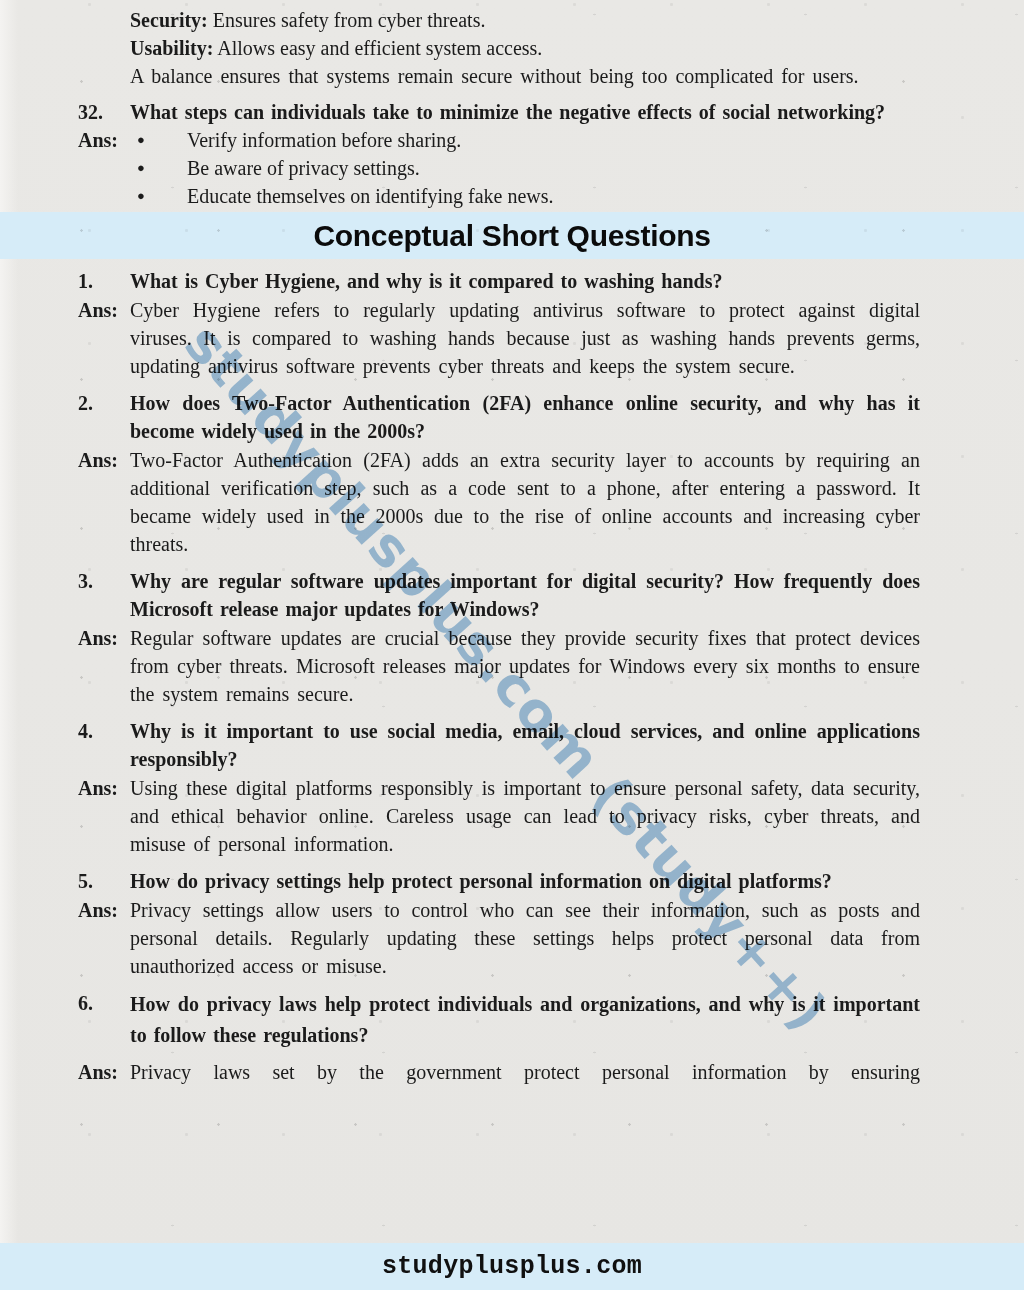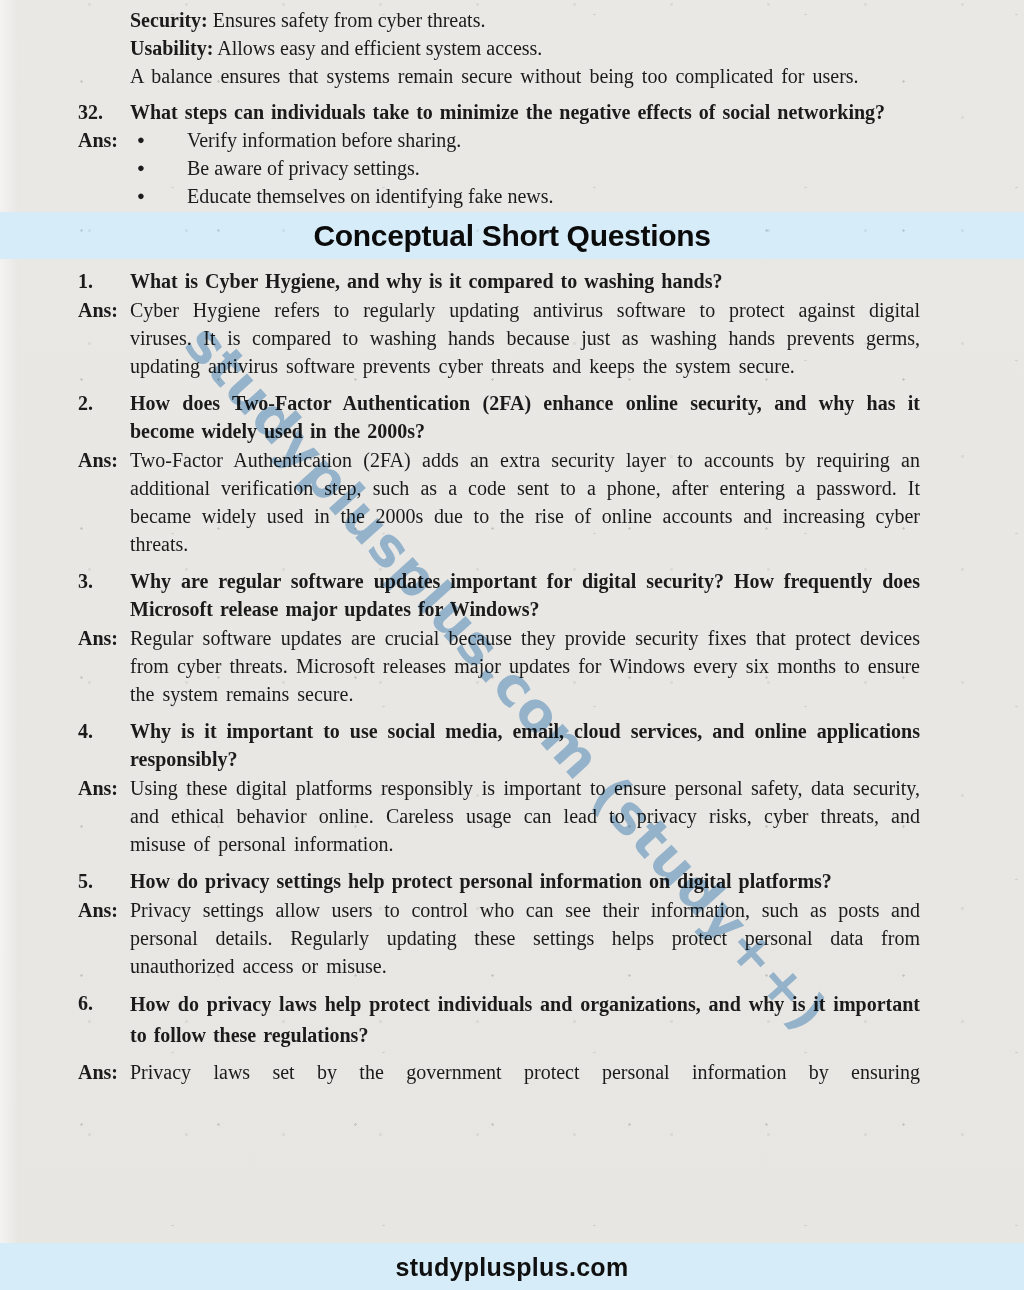--- a/index.html
+++ b/index.html
@@ -75,21 +75,21 @@
     pointer-events:none;
     mix-blend-mode:multiply;
   }
 
   .footer-band{
     position:absolute; left:0; right:0; bottom:0; height:47px;
     background:#d6ecf8;
     display:flex; align-items:center; justify-content:center;
   }
   .footer-band span{
-    font-family:Liberation Sans, sans-serif;
+    font-family:Liberation Mono, monospace;
     font-weight:700; font-size:25px; letter-spacing:.3px; color:#101010;
   }
 </style>
 </head>
 <body>
 
 <div class="paper">
 
   <section class="prev-block">
     <p class="plain-line"><span class="b">Security:</span><span> Ensures safety from cyber threats.</span></p>

